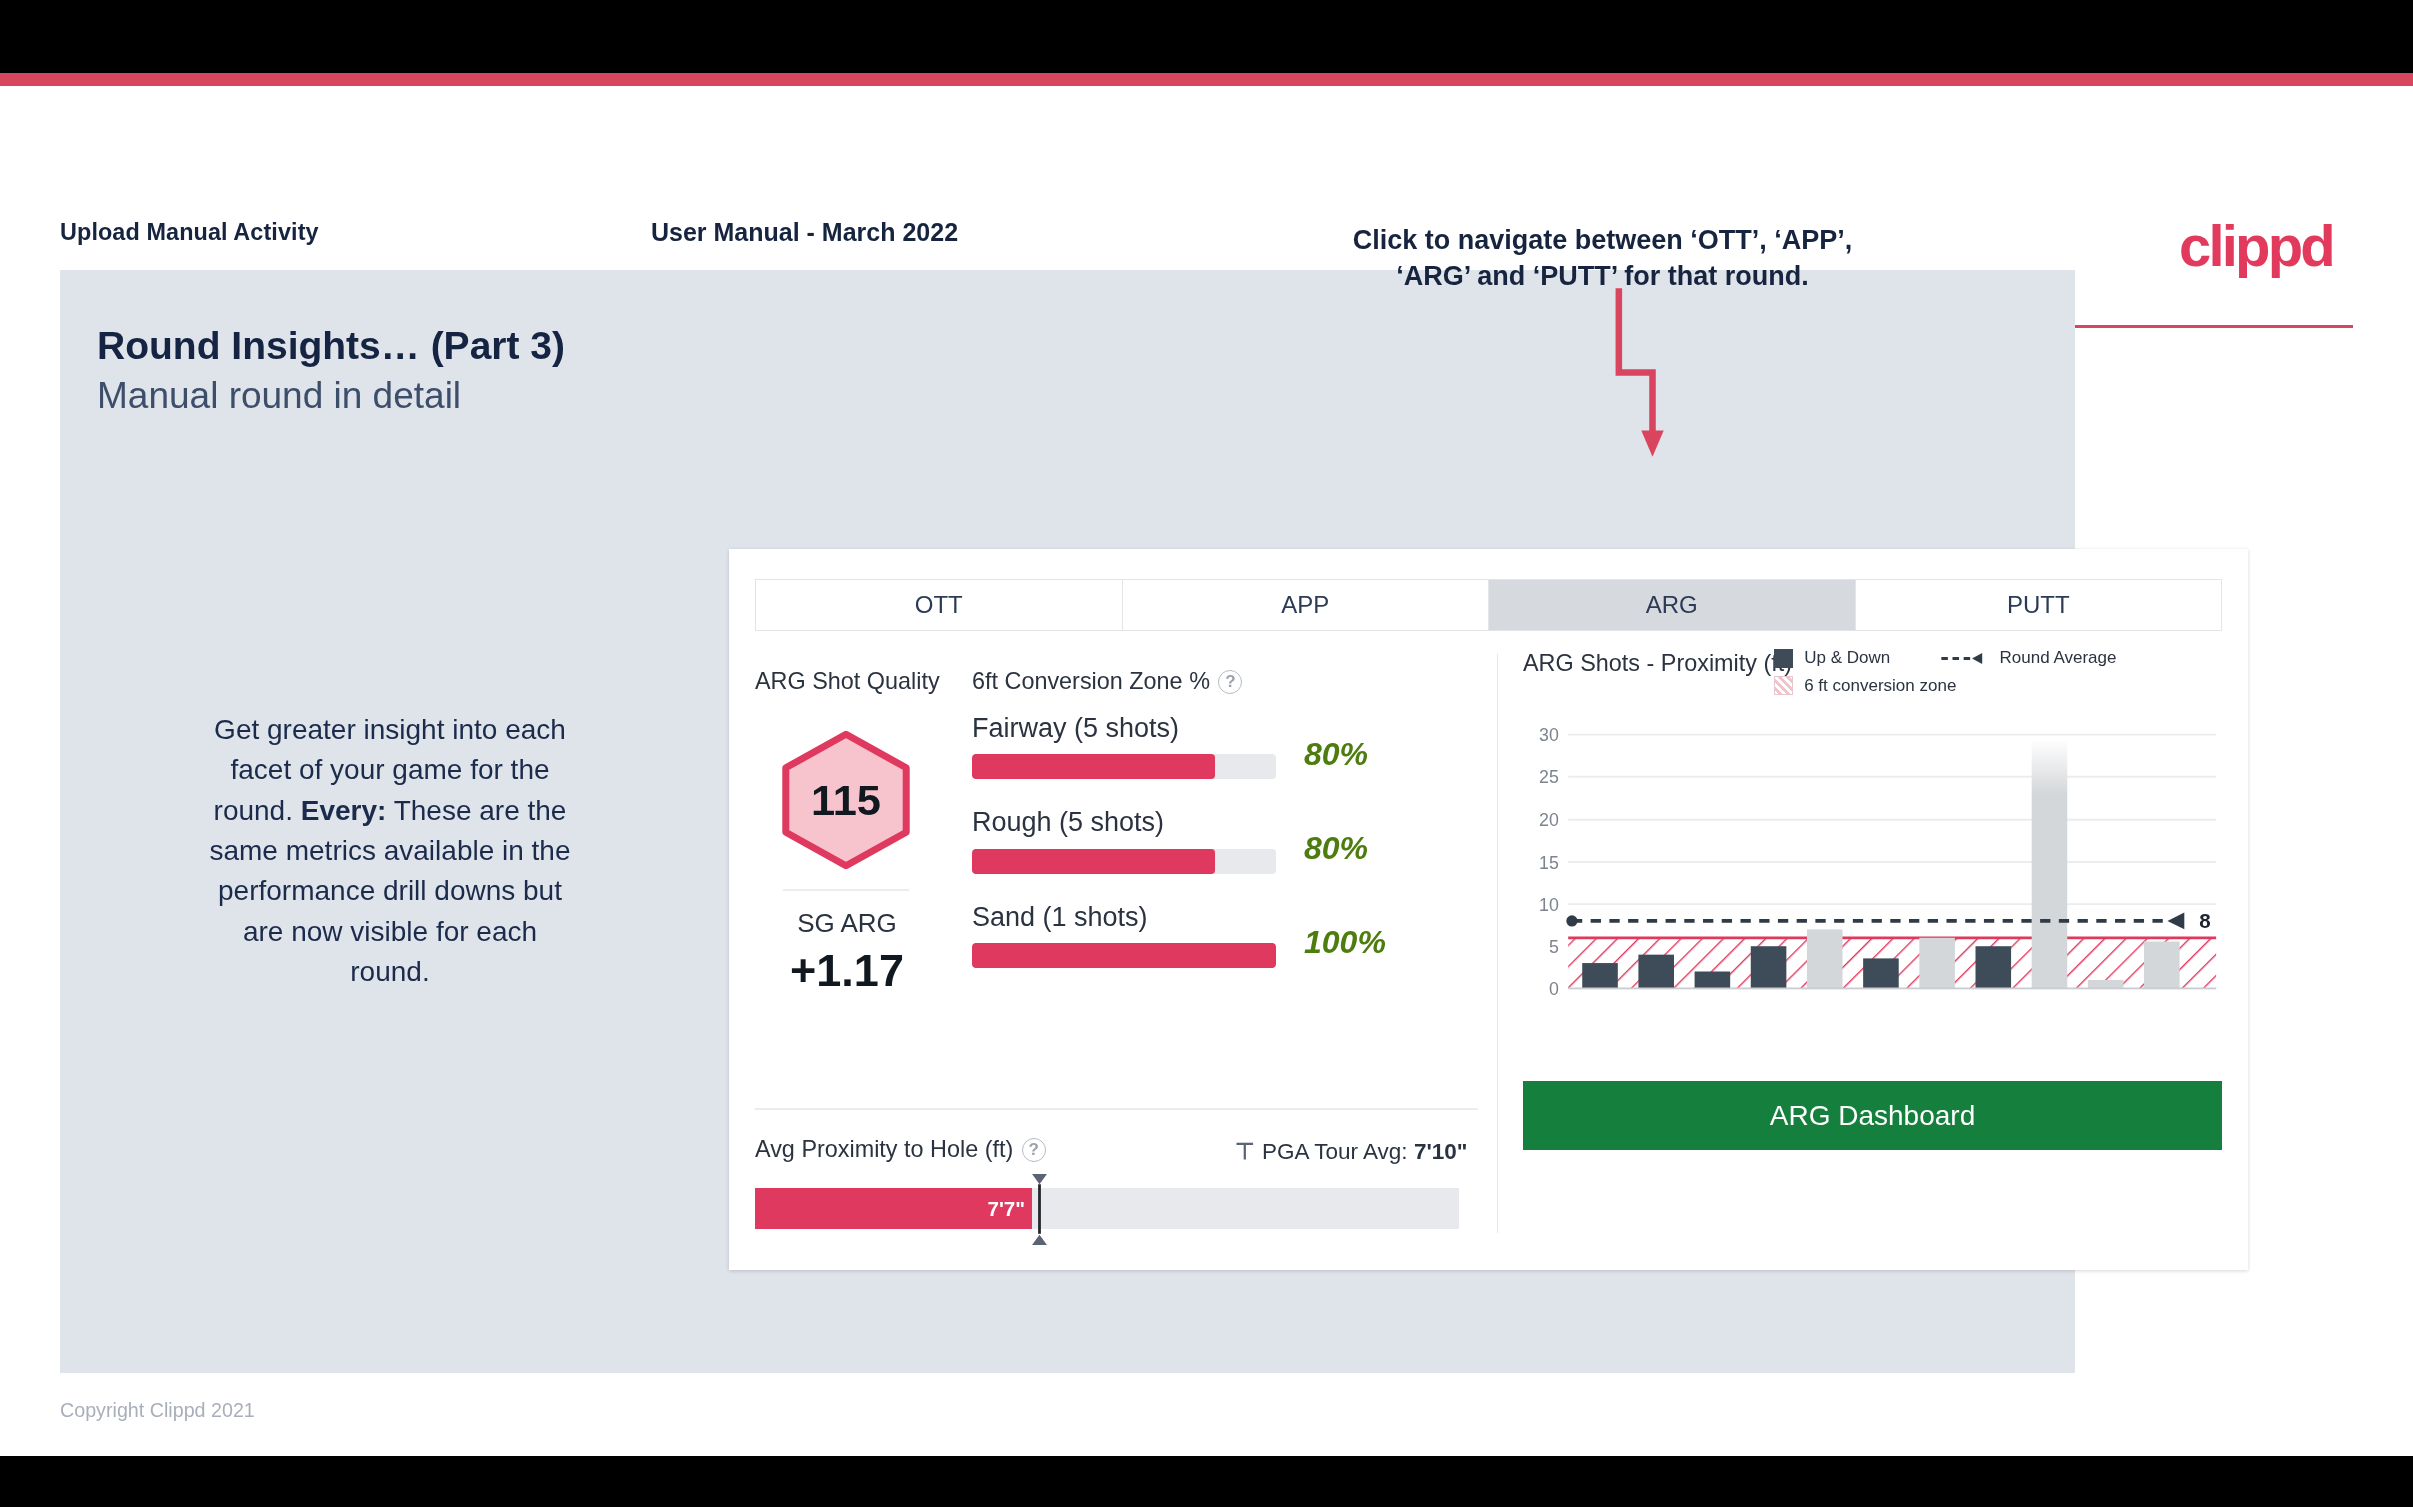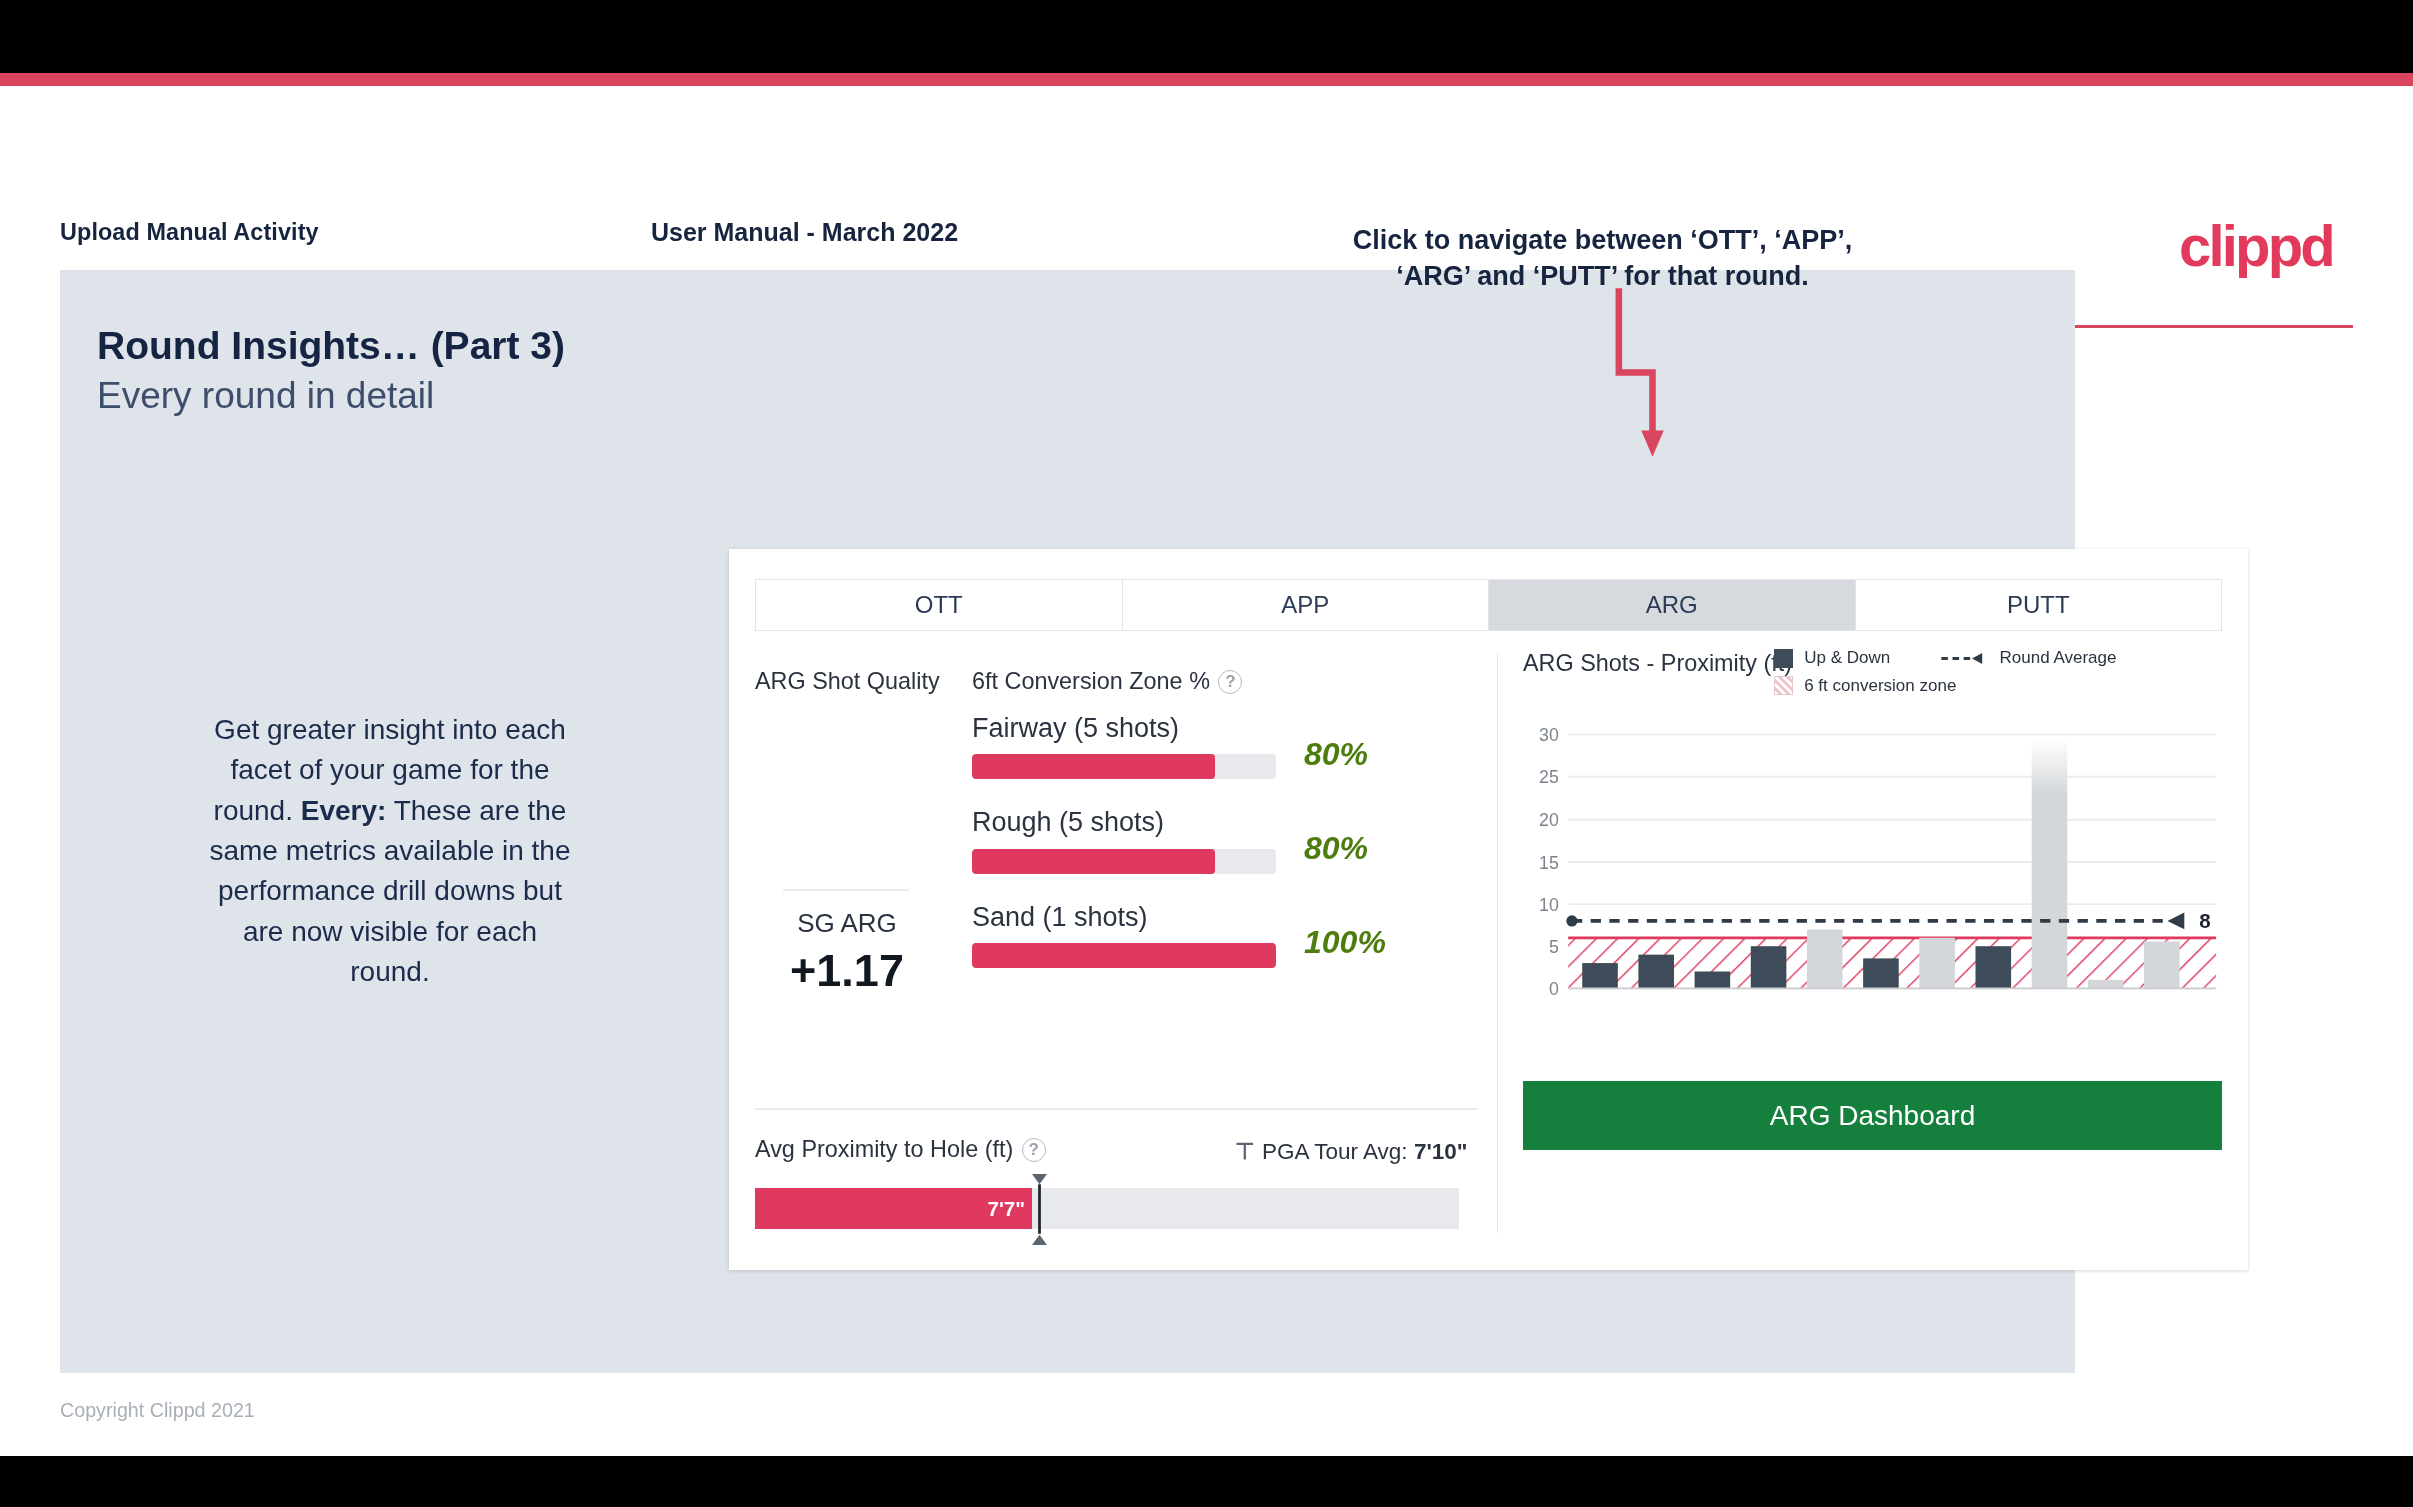--- a/index.html
+++ b/index.html
@@ -118,21 +118,21 @@
   <div class="header">
     <div class="hdr-left">Upload Manual Activity</div>
     <div class="hdr-mid">User Manual - March 2022</div>
     <div class="logo">clippd</div>
     <div class="hdr-divider"></div>
   </div>
 
   <div class="slide">
 
     <div class="title1">Round Insights… (Part 3)</div>
-    <div class="title2">Every round in detail</div>
+    <div class="title2">Manual round in detail</div>
 
     <div class="callout">
       <div>Click to navigate between ‘OTT’, ‘APP’,</div>
       <div>‘ARG’ and ‘PUTT’ for that round.</div>
     </div>
 
     <svg class="arrow-svg" width="75" height="187" viewBox="0 0 80 200">
       <path d="M4,10 L4,100 L40,100 L40,168" stroke="#d9445f" stroke-width="7" fill="none"></path>
       <path d="M40,190 L28,162 L52,162 Z" fill="#d9445f"></path>
     </svg>
@@ -155,20 +155,26 @@
     </div>
 
     <div class="col-left">
 
       <div class="lbl-head" style="left:0px;top:0px;">ARG Shot Quality</div>
 
       <div class="lbl-head" style="left:217px;top:0px;">
         <span>6ft Conversion Zone %</span><span class="qmark">?</span>
       </div>
 
+      <div class="hexwrap">
+        <svg width="140" height="140" viewBox="0 0 100 100">
+          <polygon points="50,3 93,27 93,73 50,97 7,73 7,27" fill="#f7c4ce" stroke="#e0395f" stroke-width="5" stroke-linejoin="round"></polygon>
+          <text x="50" y="50" text-anchor="middle" dominant-baseline="central" font-family="Liberation Sans, sans-serif" font-size="31" font-weight="700" fill="#111820">115</text>
+        </svg>
+      </div>
       <div class="sg-sep"></div>
       <div class="sgarg-lbl">SG ARG</div>
       <div class="sgarg-val">+1.17</div>
 
       <div class="cz">
         <div class="cz-row">
           <div class="cz-name">Fairway (5 shots)</div>
           <div class="cz-track">
             <div class="cz-fill" style="width:80%"></div>
           </div>

